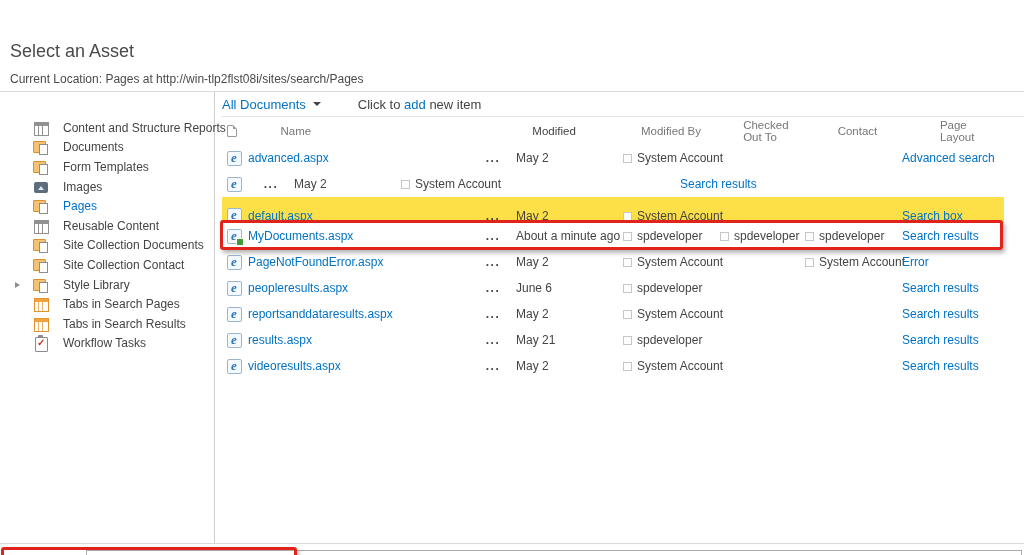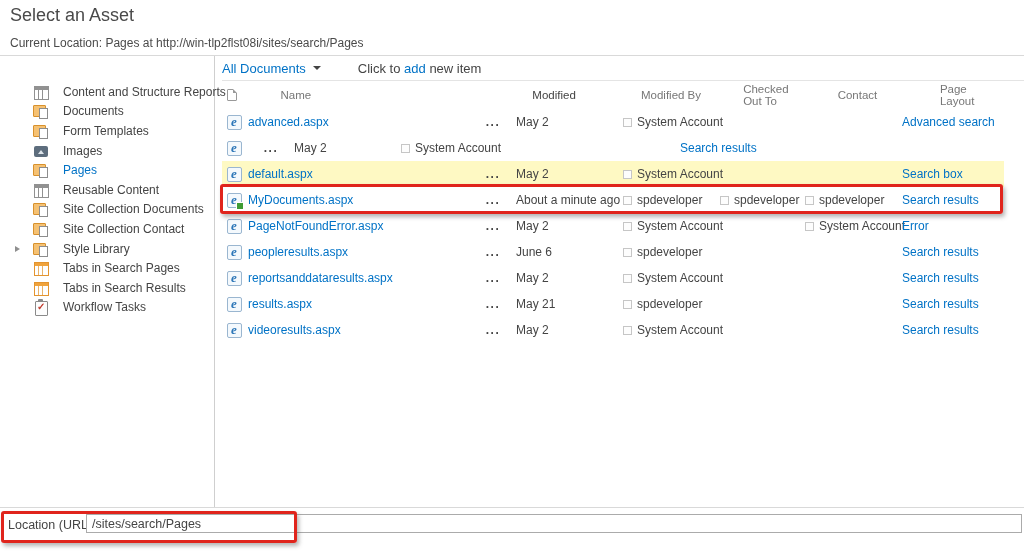--- a/index.html
+++ b/index.html
@@ -1,19 +1,19 @@
 <!DOCTYPE html>
 <html><head>
 <meta charset="utf-8">
 <style>
   * { margin:0; padding:0; box-sizing:border-box; }
   html,body { width:1024px; height:555px; background:#fff; overflow:hidden;
     font-family:"Liberation Sans", sans-serif; color:#444; }
   .abs { position:absolute; }
-  #stage { position:relative; width:1024px; height:514px; }
+  #stage { position:relative; width:1024px; height:514px;margin-top:36px; }
 
   
   .page-title { left:10px; top:5px; font-size:18px; font-weight:400; color:#4a4a4a; }
   .current-location { left:10px; top:36px; font-size:12px; color:#4a4a4a; }
   .top-rule { left:0; top:55px; width:1024px; height:1px; background:#d9d9d9; }
 
   
   .sidebar { left:0; top:56px; width:215px; height:451px; border-right:1px solid #cfcfcf; padding-top:26px; }
   .tree-item { display:flex; align-items:center; height:19.6px; padding-left:13px; cursor:pointer;gap:8px; }
   .expander { width:12px; height:10px; position:relative; flex:0 0 12px; }
@@ -56,21 +56,21 @@
   .main { left:222px; top:56px; width:802px; height:451px; }
   .toolbar { display:flex; align-items:center; height:25px; border-bottom:1px solid #e4e4e4; font-size:13px; }
   .view-selector { color:#0072c6; cursor:pointer; display:flex; align-items:center; }
   .caret { width:0; height:0; border-left:4px solid transparent; border-right:4px solid transparent;
     border-top:4px solid #444; margin-left:7px; }
   .add-item { margin-left:37px; color:#444; cursor:pointer; }
   .add-item a { color:#0072c6; text-decoration:none; }
 
   .thead { display:flex; align-items:center; height:28px; font-size:11.5px; color:#777; width:782px;gap:40px; }
   .trow { display:flex; align-items:center; height:26px; font-size:12px; width:782px; }
-  .trow.highlight { background:#fef9c3; }
+  .trow.highlight { background:#fde047;align-items:flex-end; }
 
   .c-icon { width:26px; padding-left:5px; display:flex; align-items:center; }
   .c-name { width:222px; overflow:hidden; white-space:nowrap; }
   .c-dots { width:46px; text-align:center; font-weight:bold; color:#444; letter-spacing:1.5px; cursor:pointer; }
   .c-mod { width:107px; color:#444; }
   .c-by { width:97px; }
   .c-out { width:85px; }
   .c-contact { width:97px; }
   .c-layout { width:100px; }
   .person { display:flex; align-items:center; color:#444; white-space:nowrap; overflow:visible; }

